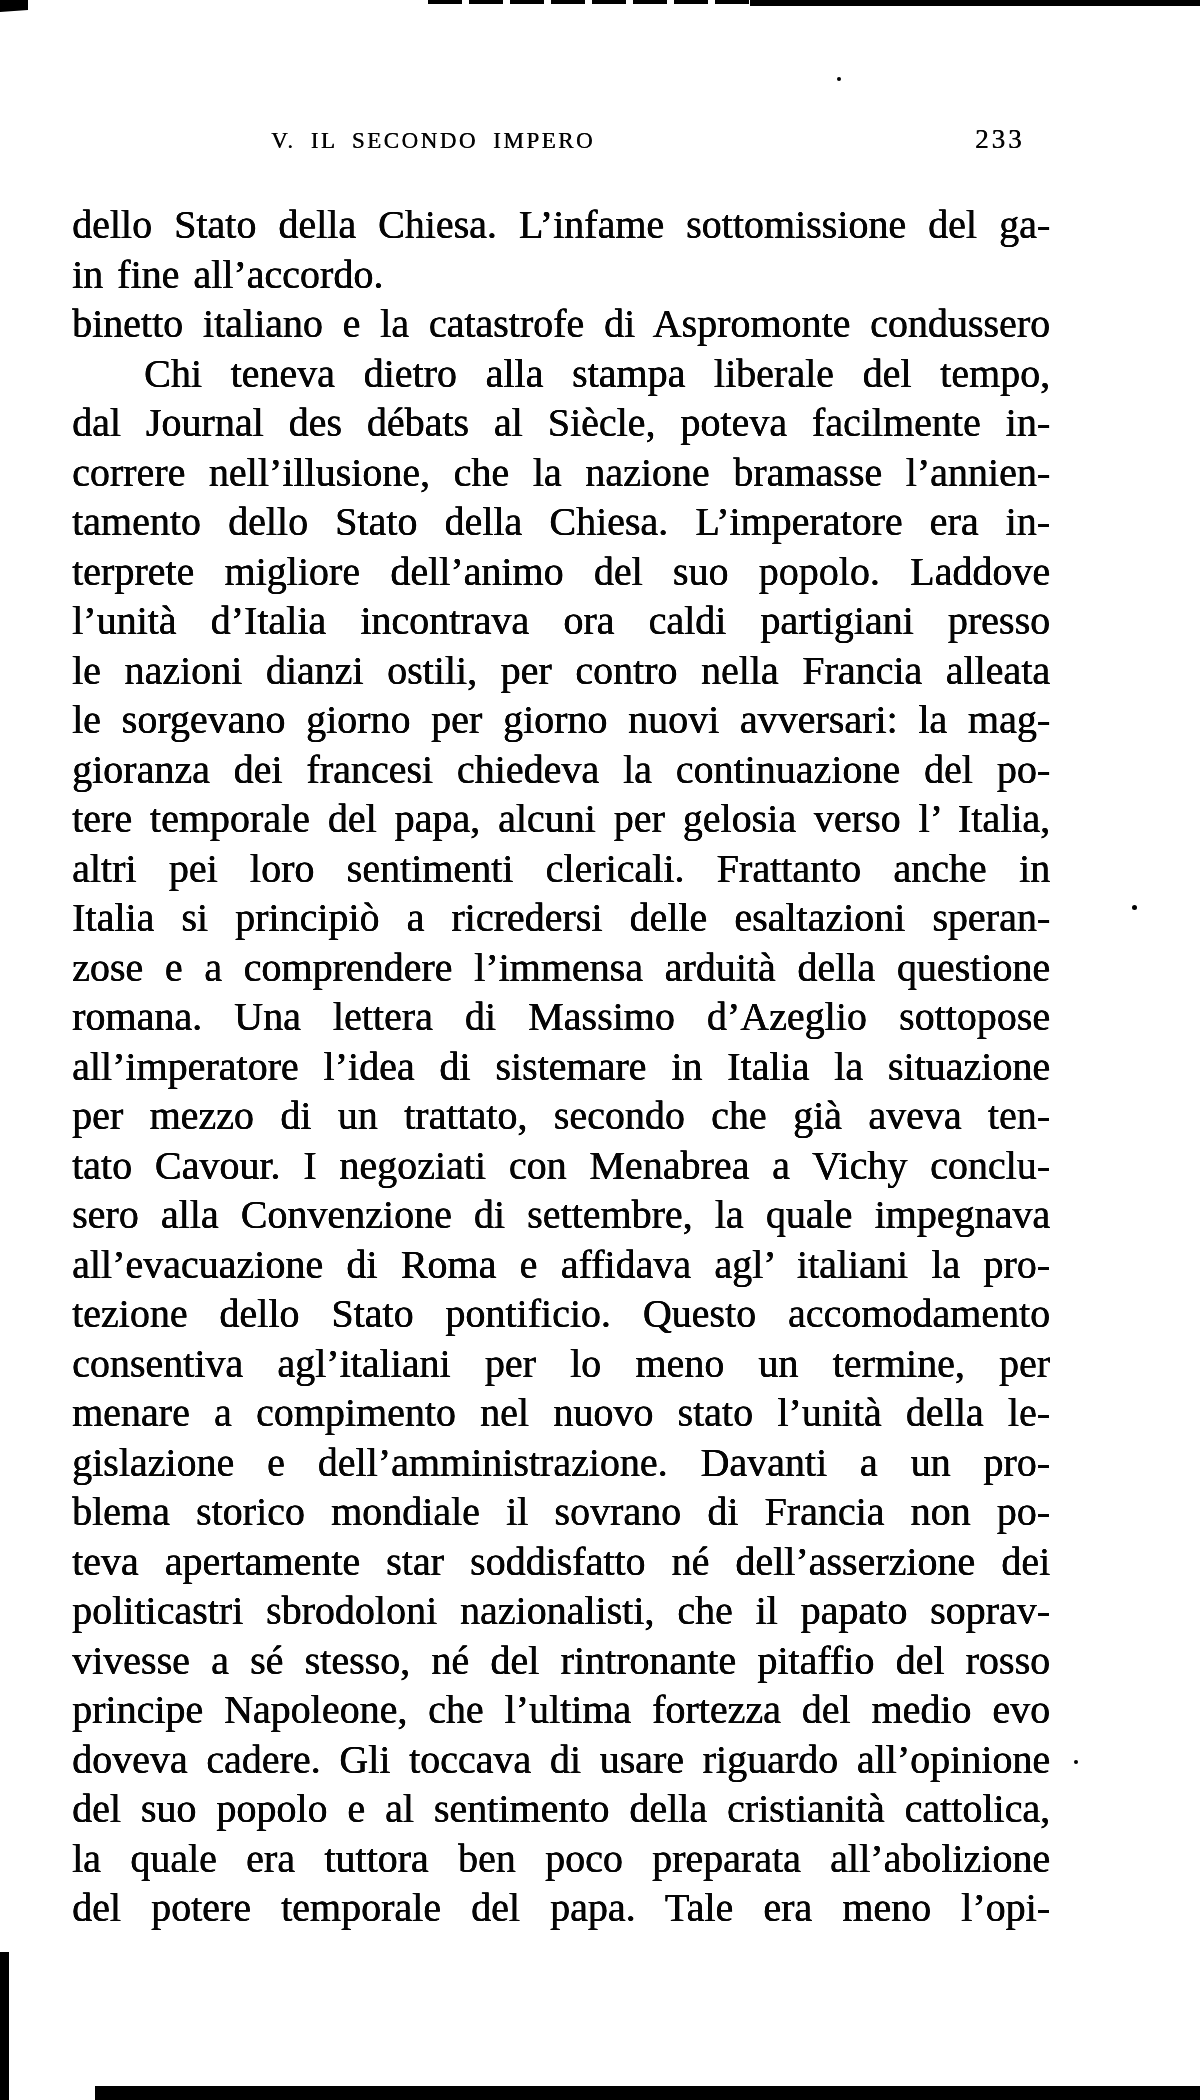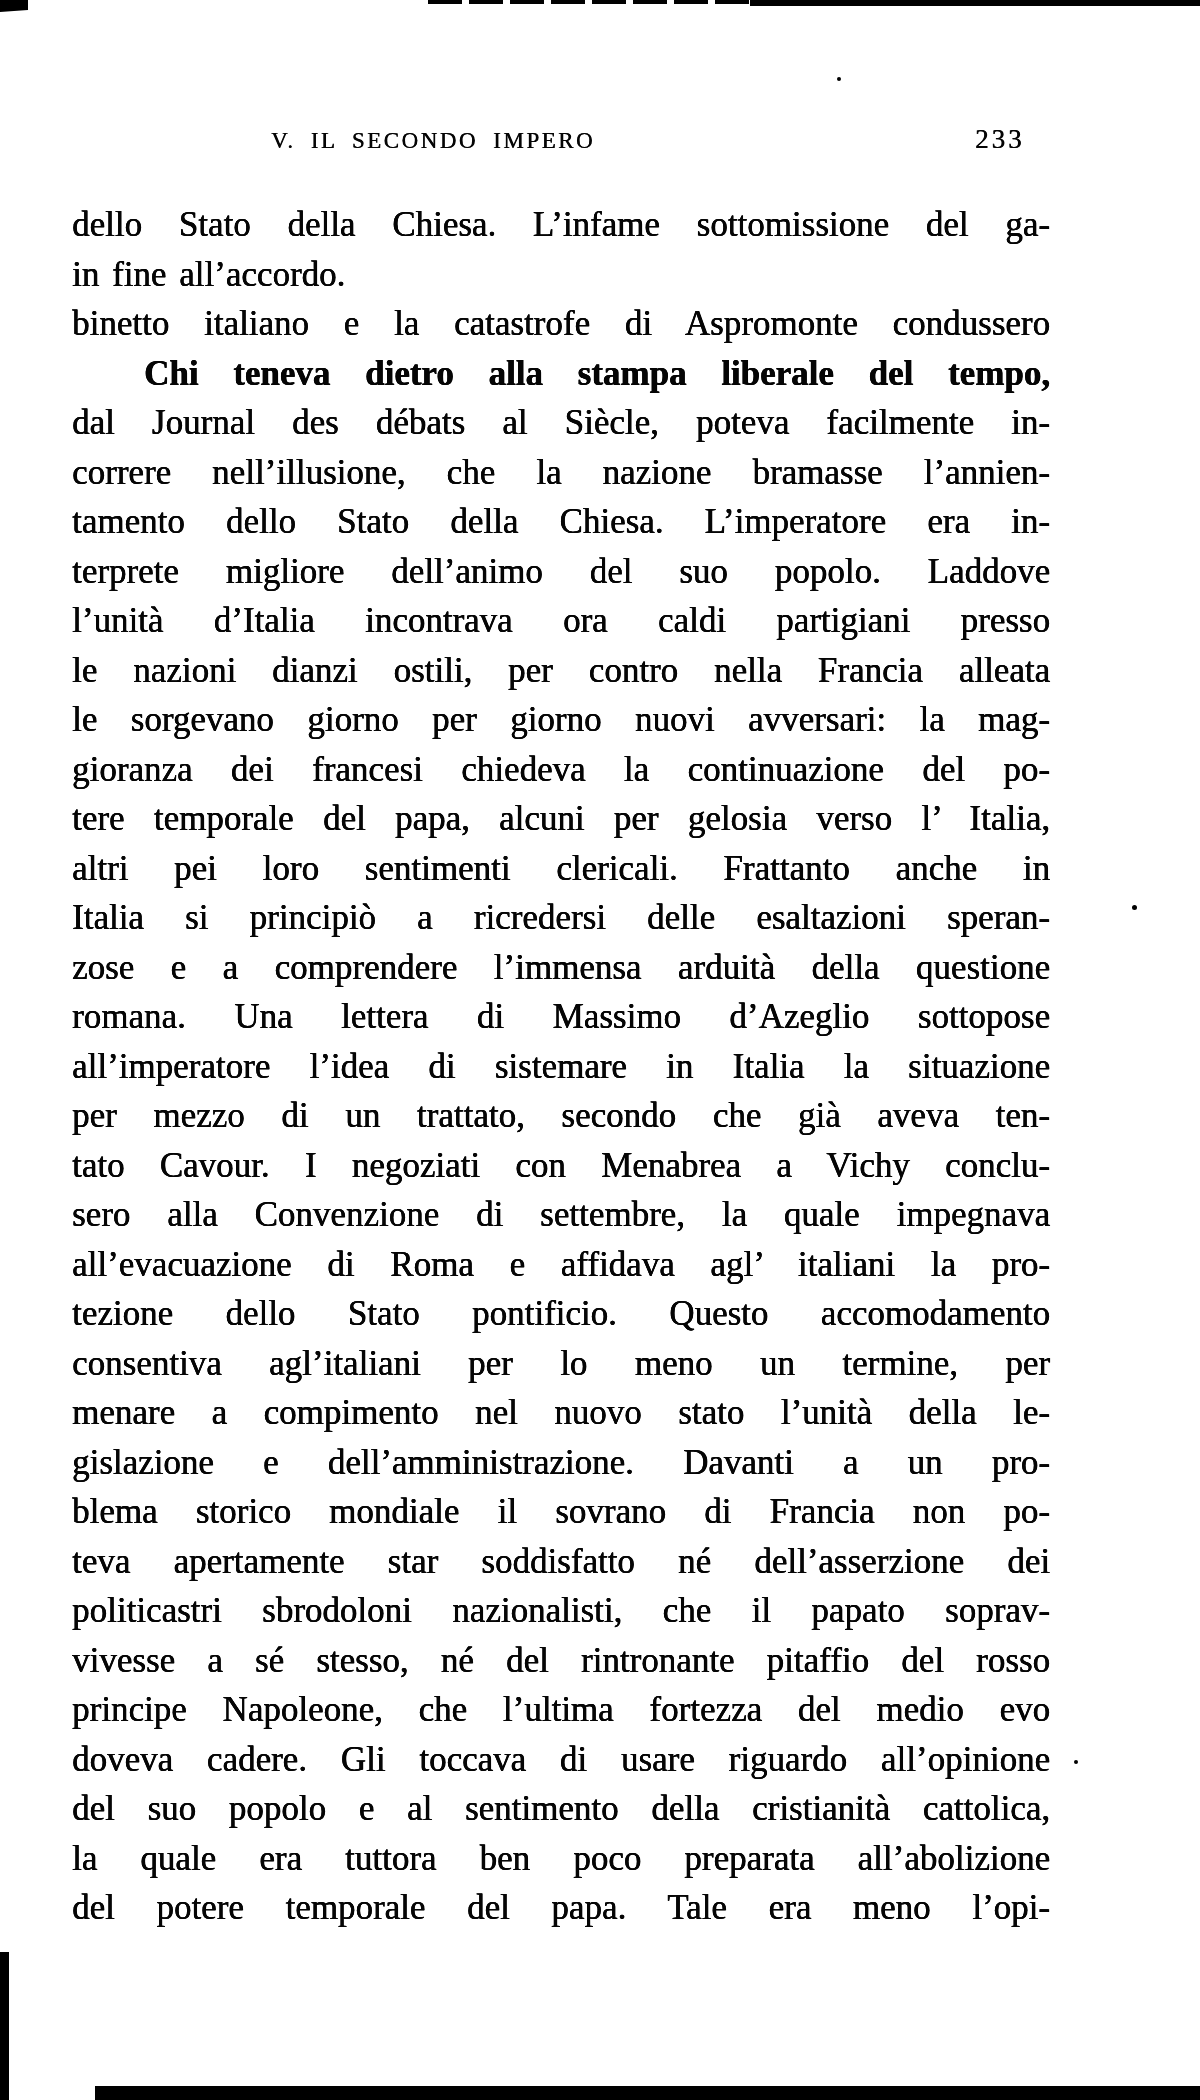--- a/index.html
+++ b/index.html
@@ -43,29 +43,29 @@
     text-shadow: 0.4px 0 0 currentColor;
   }
   
   .body-text {
     position: absolute;
     top: 200px;
     left: 72px;
     width: 978px;
   }
   .line {
-    font-size: 35px;
+    font-size: 40px;
     line-height: 49.5px;
     height: 49.5px;
     text-align: justify;
     text-align-last: justify;
     white-space: normal;
     text-shadow: 0.45px 0 0 currentColor, 0 0.25px 0 currentColor;
   }
-  .line.indent { text-indent: 72px; font-weight: bold; }
+  .line.indent { text-indent: 72px; }
   .line.nojust {
     text-align: left;
     text-align-last: auto;
     word-spacing: 4px;
   }
   .it { }
   
   .artifact { position: absolute; background: #000; }
   .artifact-top-a {
     top: 0; left: 428px; width: 325px; height: 4px;

